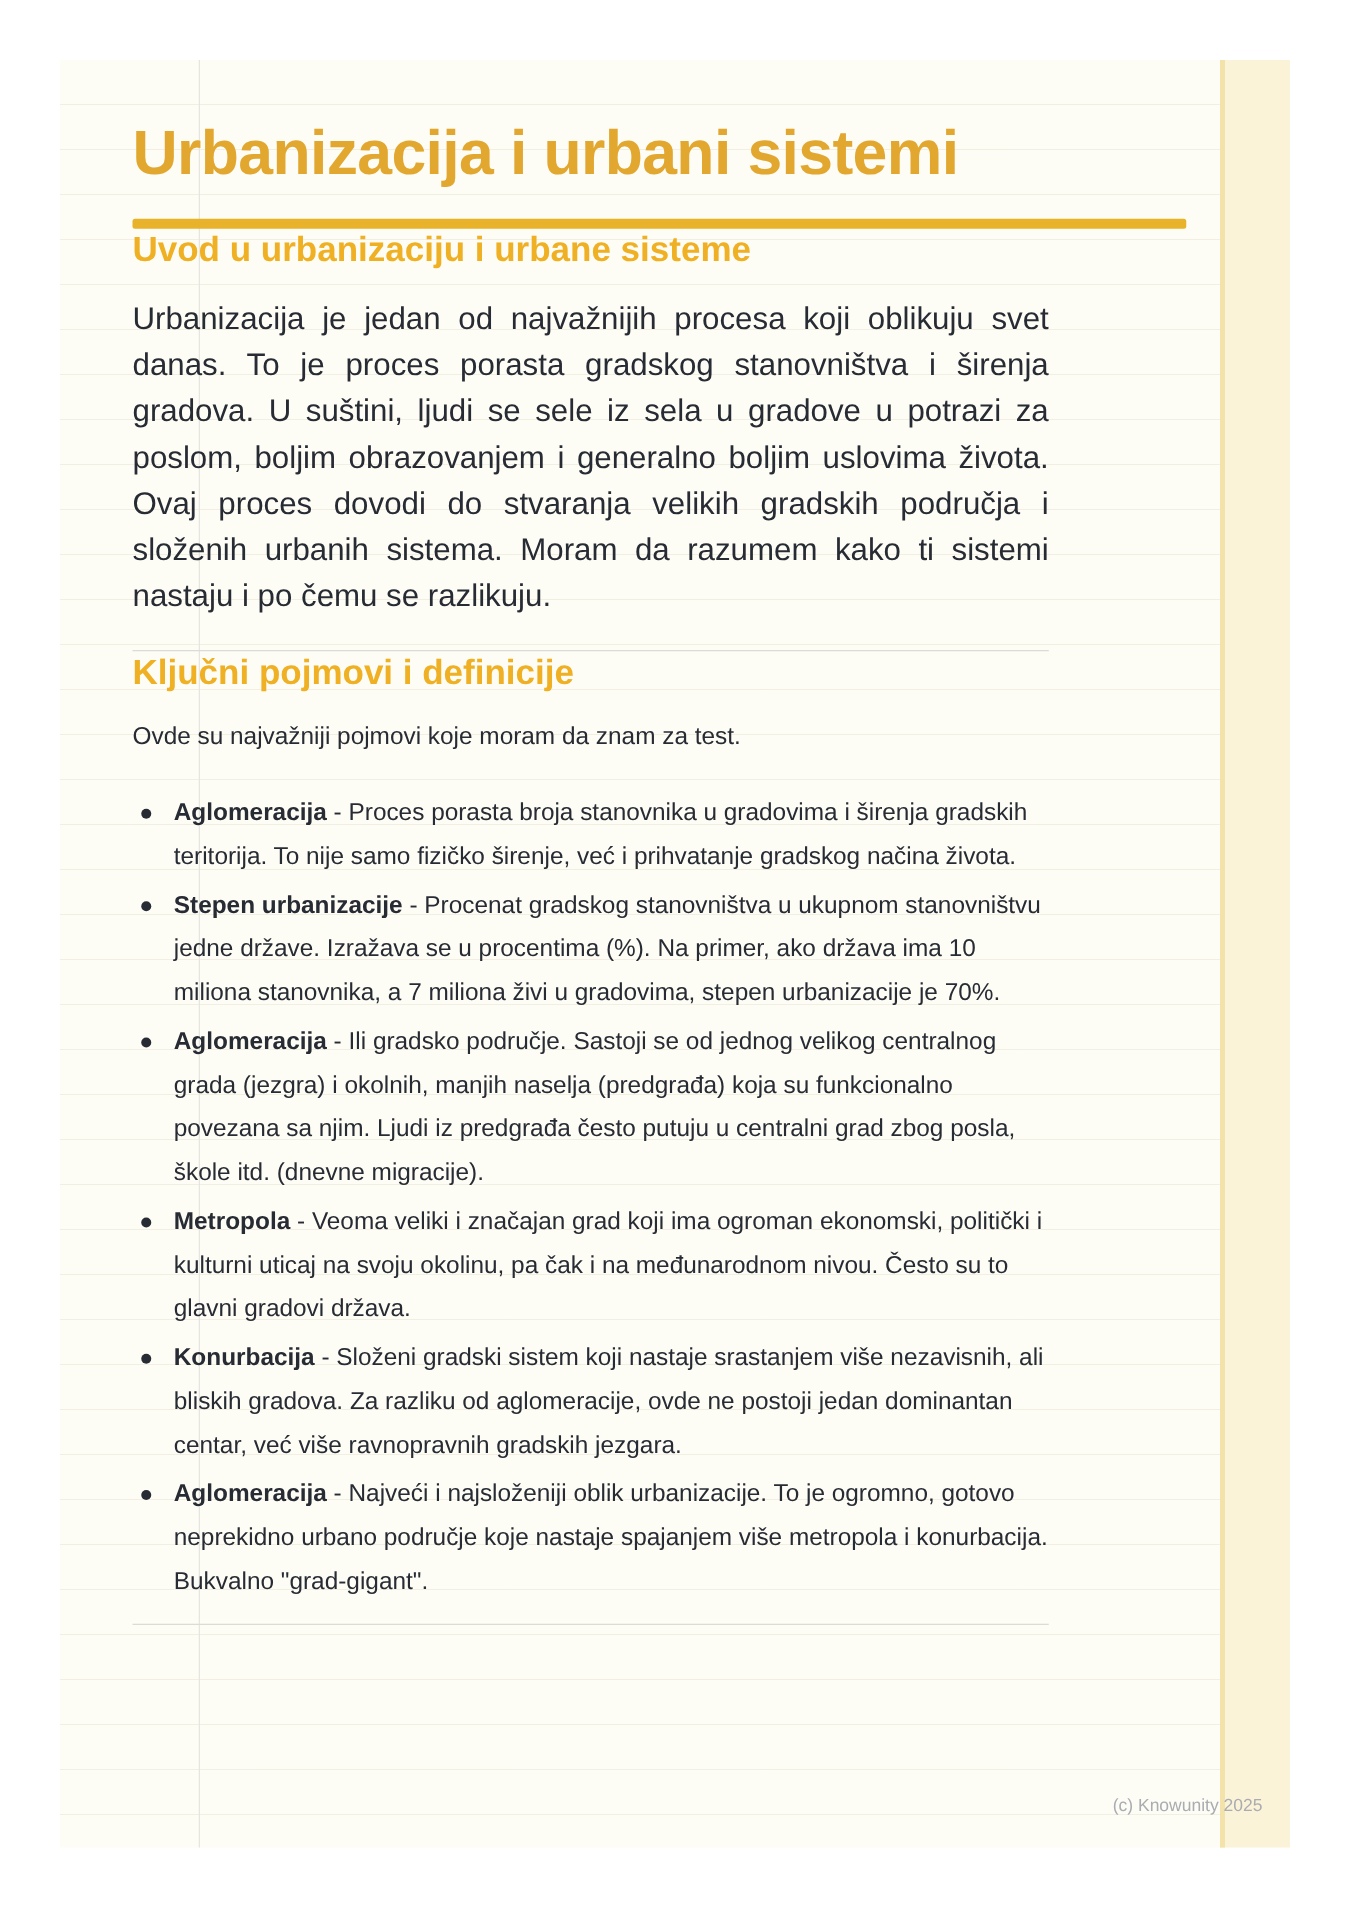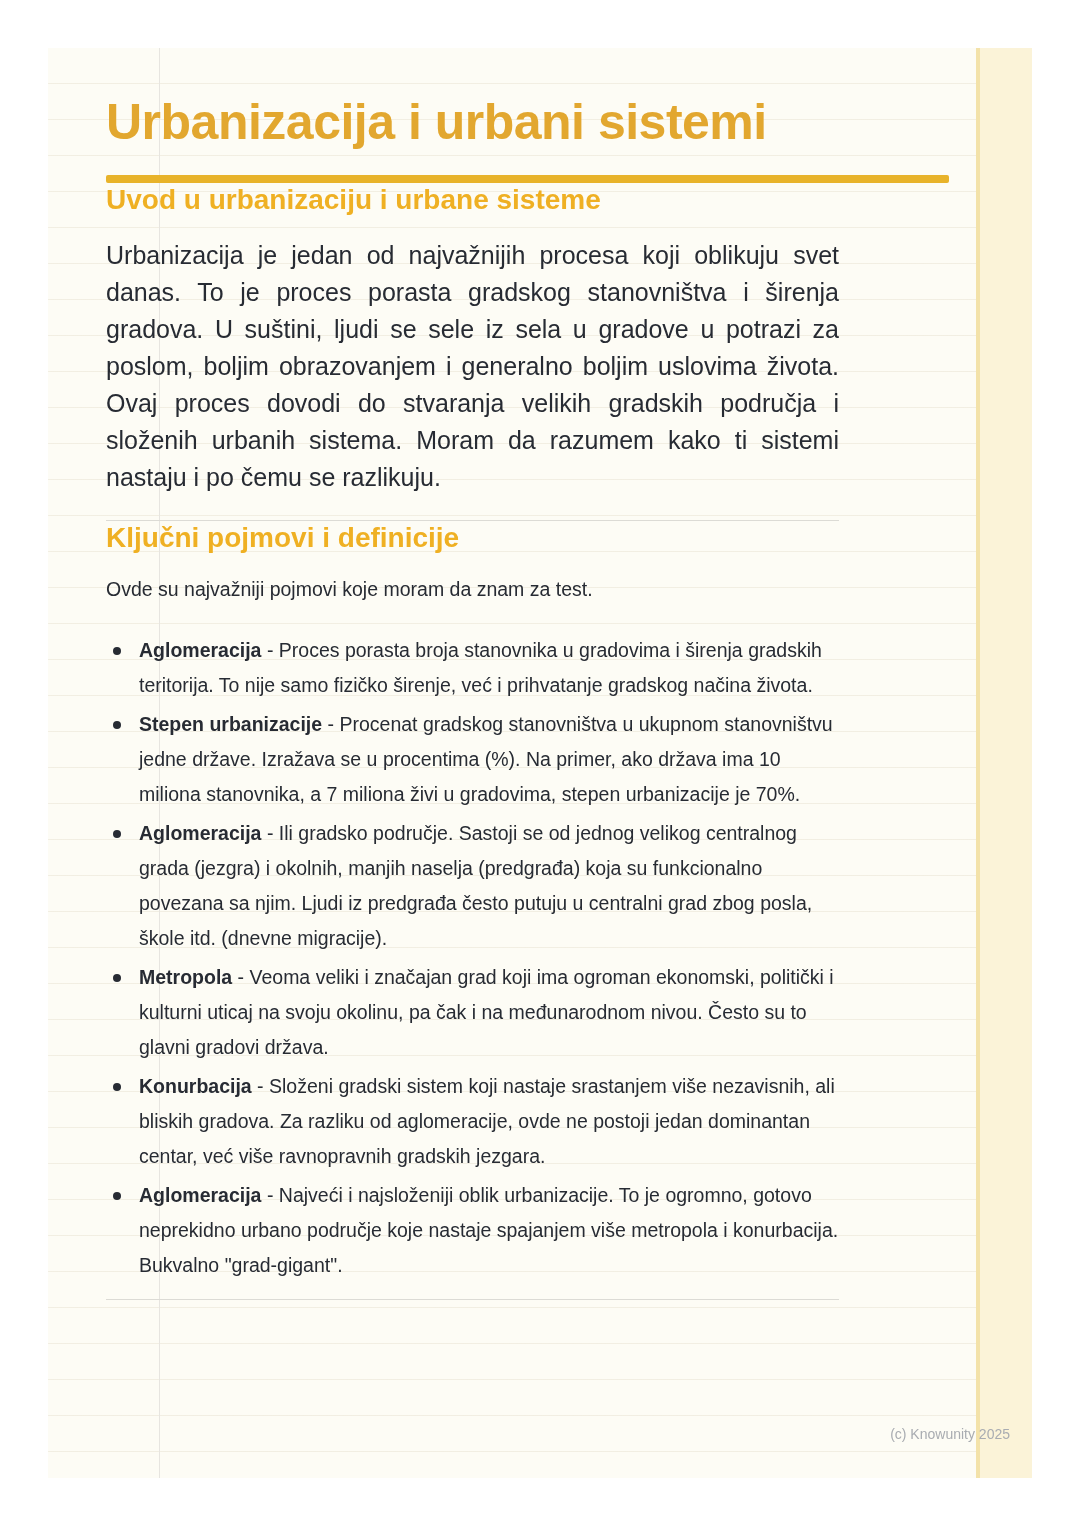--- a/index.html
+++ b/index.html
@@ -113,21 +113,21 @@
   ul.terms-list li .bullet-dot {
     position: absolute;
     left: 7px; top: 14px;
     width: 8px; height: 8px;
     border-radius: 50%;
     background: var(--text);
   }
   ul.terms-list li strong { font-weight: 700; }
   .page-footer {
     position: absolute;
-    right: 22px; bottom: 36px;
+    right: 22px; bottom: 26px;
     font-size: 14px;
     color: var(--footer_text);
   }
 </style>
 </head>
 <body>
 
 <div class="page">
   <div class="margin-line"></div>
   <div class="accent-band"></div>

